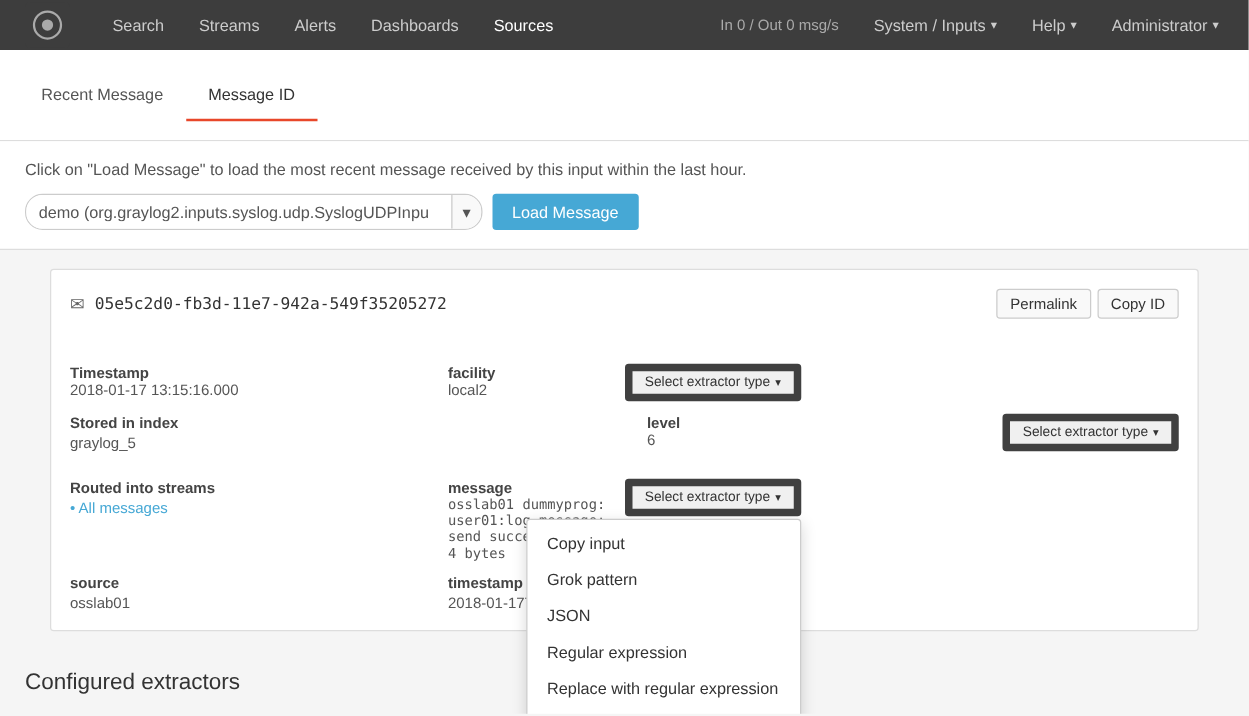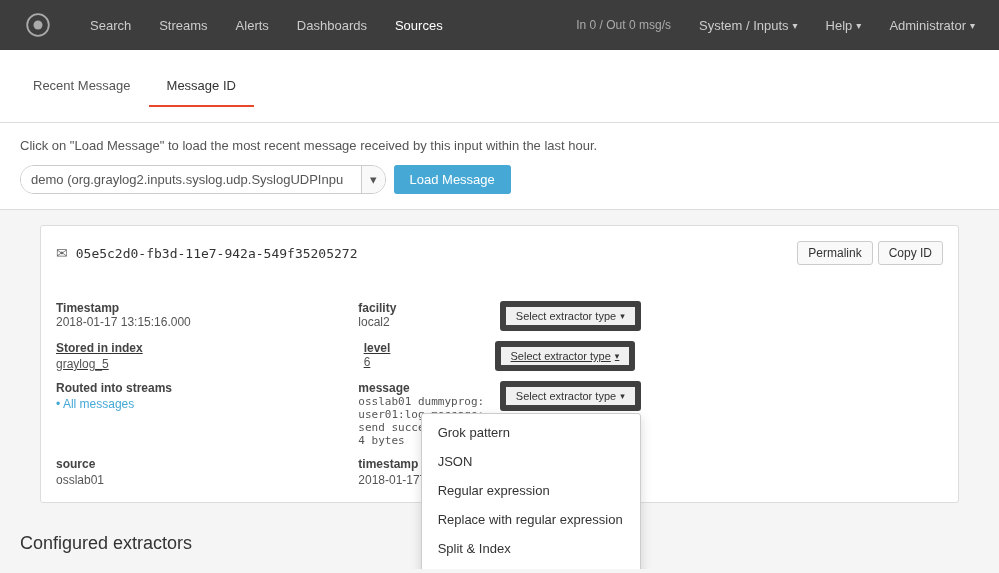--- a/index.html
+++ b/index.html
@@ -3,21 +3,21 @@
   <meta charset="utf-8">
   <style>
     * { box-sizing: border-box; margin: 0; padding: 0; }
     body { font-family: 'Helvetica Neue', Arial, sans-serif; font-size: 13px; background: #f5f5f5; color: #333; }
 
     
     .navbar {
       background: #3d3d3d;
       display: flex;
       align-items: center;
-      height: 50px;
+      height: 40px;
       padding: 0 10px;
       gap: 0;
     }
     .navbar-brand {
       display: flex;
       align-items: center;
       margin-right: 10px;
       padding: 0 10px;
     }
     .brand-logo {
@@ -340,21 +340,21 @@
             <button class="extractor-btn">
               <span>Select extractor type</span>
               <span class="caret">▾</span>
             </button>
           </div>
         </div>
 
         <div></div>
       </div>
 
-      <div style="display: grid; grid-template-columns: 1fr 1fr 1fr; gap: 12px 36px; text-decoration: underline;">
+      <div style="display: grid; grid-template-columns: 1fr 1fr; gap: 12px 36px;">
 
         <div class="field-block">
           <div class="field-label">Stored in index</div>
           <div class="field-value">graylog_5</div>
         </div>
 
         <div class="field-with-extractor extractor-wrapper">
           <div class="field-content">
             <div class="field-label">level</div>
             <div class="field-value">6</div>
@@ -385,20 +385,21 @@
             <div class="field-label">message</div>
             <div class="field-value mono">osslab01 dummyprog: user01:log message:send success: 210504 bytes</div>
           </div>
           <div style="position:relative;">
             <button class="extractor-btn">
               <span>Select extractor type</span>
               <span class="caret">▾</span>
             </button>
 
             <div class="dropdown-menu">
+              <div class="dropdown-item">Copy input</div>
               <div class="dropdown-item">Grok pattern</div>
               <div class="dropdown-item">JSON</div>
               <div class="dropdown-item">Regular expression</div>
               <div class="dropdown-item">Replace with regular expression</div>
               <div class="dropdown-item">Split &amp; Index</div>
               <div class="dropdown-item">Substring</div>
               <div class="dropdown-item">Lookup Table</div>
             </div>
           </div>
         </div>

